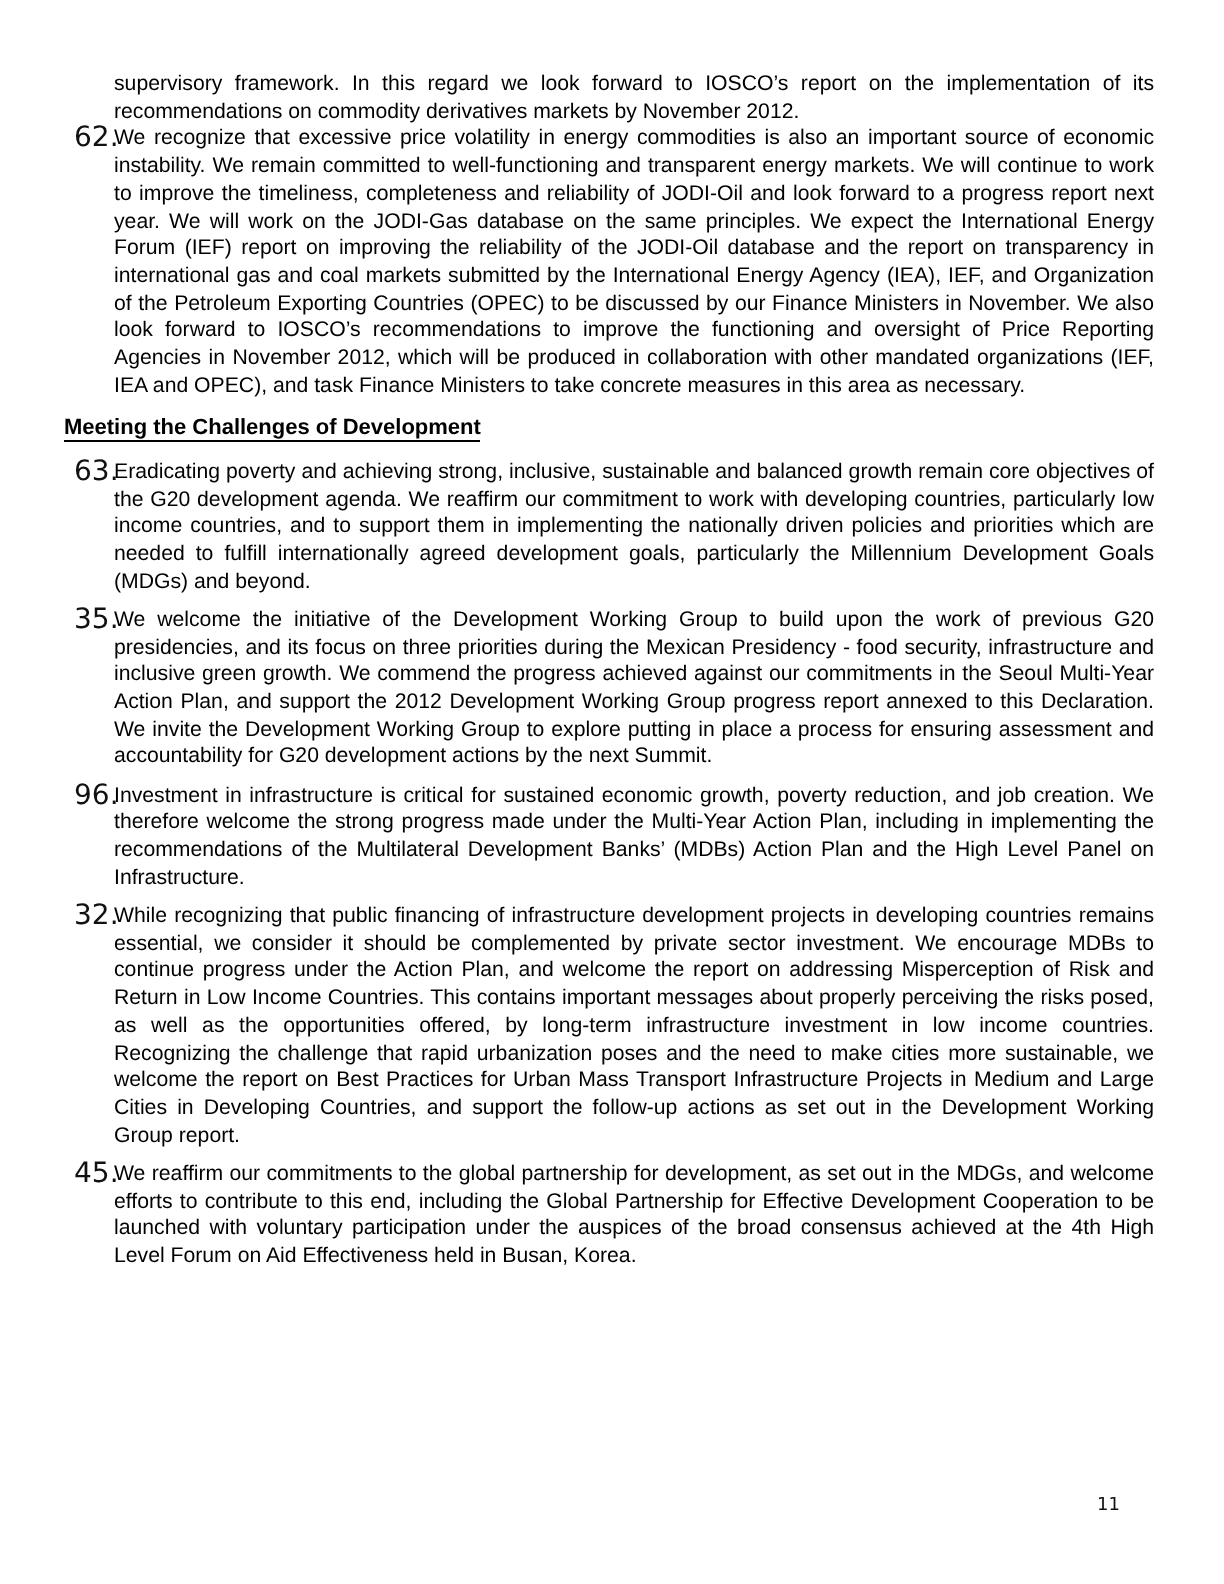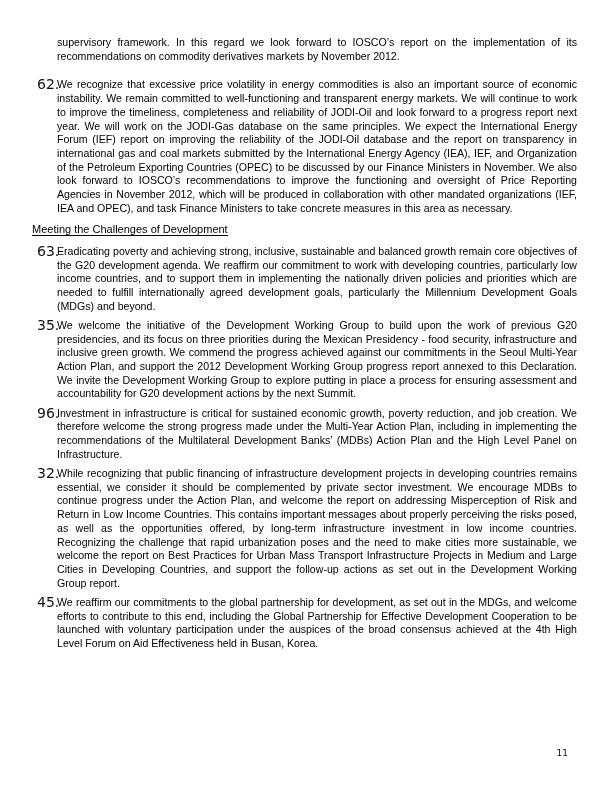--- a/index.html
+++ b/index.html
@@ -8,28 +8,28 @@
     position: absolute; left: 0; top: 0; width: 612px; height: 792px;
     font-family: "Liberation Sans", sans-serif;
     font-size: 10.6px; line-height: 13.7px; color: #000;
   }
   .content { position: absolute; left: 37px; top: 36px; width: 540px; }
   .para { position: relative; padding-left: 20px; text-align: justify; margin: 0 0 5.5px 0; }
   .para .num {
     position: absolute; left: 0; top: 0;
     font-family: "DejaVu Sans", sans-serif; font-size: 14px; color: #111;
   }
-  .cont { padding-left: 20px; text-align: justify; margin: 0 0 15px 0; }
+  .cont { padding-left: 20px; text-align: justify; margin: 0 0 0 0; }
   .heading {
-    font-weight: normal; font-size: 11px; margin: 2px 8px 5px -5px;
+    font-weight: bold; font-size: 11px; margin: 2px 8px 5px -5px;
     display: inline-block; border-bottom: 1.3px solid #000; line-height: 12px;
   }
   .heading-wrap { margin: 0 0 4px 0; }
   .page-num {
-    position: absolute; right: 44px; top: 747px;
+    position: absolute; right: 52px; top: 747px;
     font-family: "DejaVu Sans", sans-serif; font-size: 9px; color: #111;
   }
 </style>
 </head>
 <body>
 
 <div class="page">
   <div class="content">
 
     <p class="cont">supervisory framework. In this regard we look forward to IOSCO’s report on the implementation of its recommendations on commodity derivatives markets by November 2012.</p>

